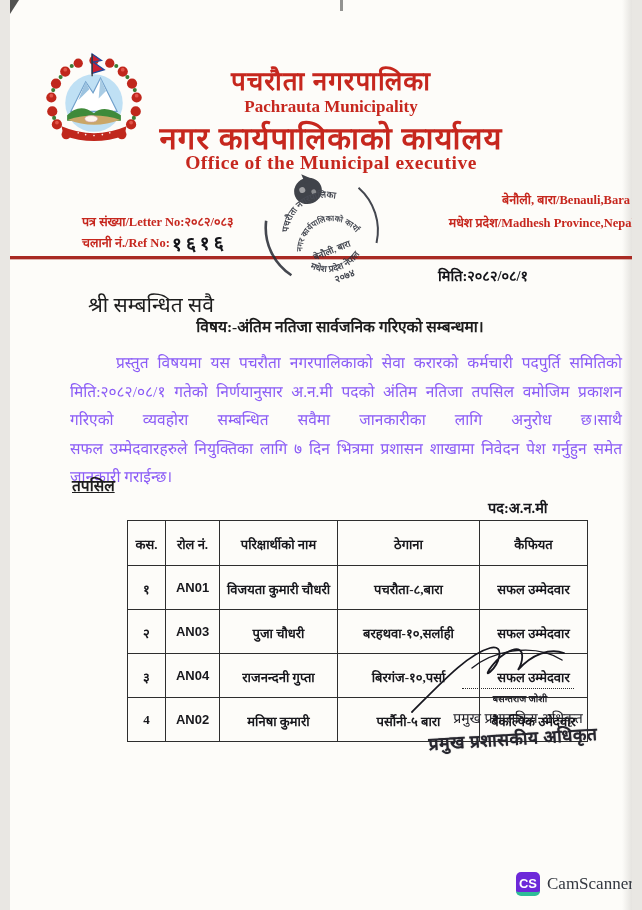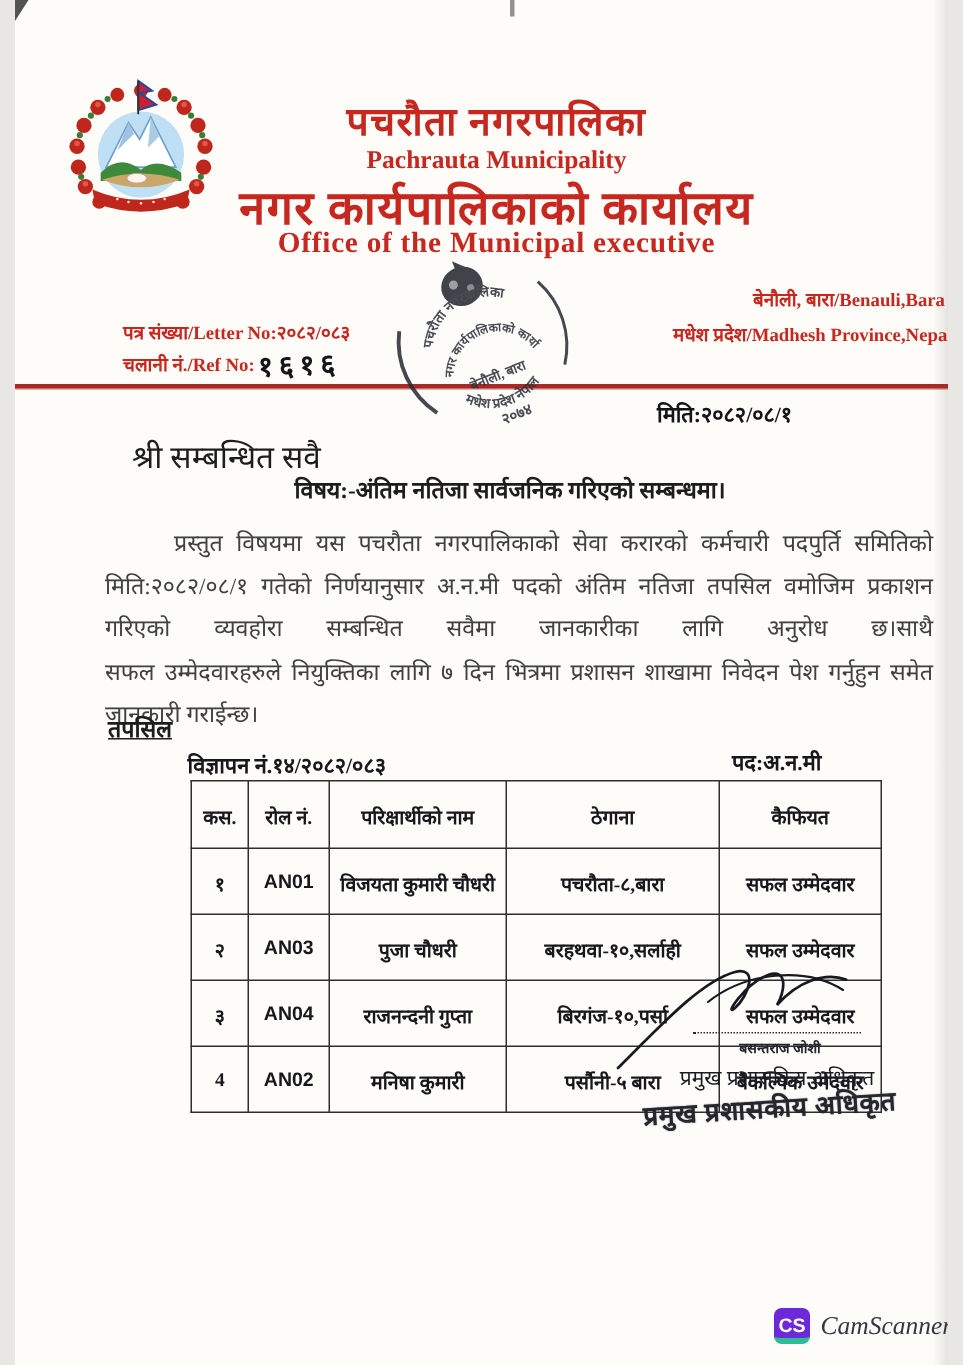--- a/index.html
+++ b/index.html
@@ -24,21 +24,21 @@
   .letter-no{left:72px;top:213px;font-size:12.5px;font-weight:bold;}
   .ref-row{left:72px;top:234px;font-size:12.5px;font-weight:bold;}
   .ref-hand{position:absolute;left:90px;top:-4px;color:#15151a;font-size:19px;font-weight:bold;
     letter-spacing:4px;transform:rotate(-2deg);font-family:"DejaVu Sans",sans-serif;}
   .addr1{right:2px;top:191px;font-size:12.5px;font-weight:bold;text-align:right;}
   .addr2{right:-3px;top:214px;font-size:12.5px;font-weight:bold;text-align:right;}
   .redline{left:0;top:256px;width:642px;height:3px;background:#a92a24;box-shadow:0 1px 0 rgba(169,42,36,.35);}
   .date{left:428px;top:265px;font-size:14.5px;font-weight:bold;color:#141419;}
   .salut{left:78px;top:290px;font-size:21px;}
   .subject{left:0;top:315px;width:660px;text-align:center;font-size:15.5px;font-weight:bold;}
-  .body-block{left:60px;top:349px;width:552px;font-size:15.5px;color:#404040;}
+  .body-block{left:60px;top:349px;width:552px;font-size:15.5px;color:#8b5cf6;}
   .body-block .ln{line-height:28.5px;text-align:justify;text-align-last:justify;white-space:normal;}
   .body-block .ln.first{text-indent:46px;}
   .body-block .ln.last{text-align-last:left;}
   .tapasil{left:62px;top:474px;font-size:15.5px;font-weight:bold;text-decoration:underline;}
   .advert{left:115px;top:499px;font-size:14.5px;font-weight:bold;color:#17171c;}
   .post{left:478px;top:497px;font-size:14.5px;font-weight:bold;color:#17171c;}
   
   table.results{position:absolute;left:117px;top:520px;border-collapse:collapse;
     font-size:13px;color:#17171c;table-layout:fixed;}
   table.results th,table.results td{border:1.4px solid #2e2e2e;padding:14px 6px 8px 6px;
@@ -51,21 +51,21 @@
   .sig-name{left:440px;top:692px;width:140px;text-align:center;font-size:9.5px;font-weight:bold;color:#23232a;}
   .sig-desg{left:408px;top:708px;width:200px;text-align:center;font-size:14px;font-weight:normal;color:#1b1b22;}
   .sig-stamp{left:388px;top:726px;width:230px;text-align:center;font-size:17.5px;font-weight:bold;
     color:#26262e;transform:rotate(-3.5deg);text-shadow:0 0 1px rgba(40,40,48,.55);letter-spacing:.5px;}
   
   .cs-wrap{left:506px;top:872px;display:flex;align-items:center;gap:7px;}
   .cs-badge{width:24px;height:24px;border-radius:5px;background:#6d28d9;color:#fff;
     font-family:"Liberation Sans","DejaVu Sans",sans-serif;font-weight:bold;font-size:13px;
     display:flex;align-items:center;justify-content:center;
     border-bottom:4px solid #2fbd97;box-sizing:border-box;padding-top:2px;}
-  .cs-text{font-size:17px;color:#33373f;font-style:italic;}
+  .cs-text{font-size:17px;color:#33373f;}
 </style>
 </head>
 <body>
 
 <div class="page">
 
   <div class="abs edge-shadow"></div>
   <div class="abs corner-mark"></div>
   <div class="abs top-smudge"></div>
 
@@ -183,21 +183,20 @@
 
   <div class="abs body-block">
     <div class="ln first">प्रस्तुत विषयमा यस पचरौता नगरपालिकाको सेवा करारको कर्मचारी पदपुर्ति समितिको</div>
     <div class="ln">मिति:२०८२/०८/१ गतेको निर्णयानुसार अ.न.मी पदको अंतिम नतिजा तपसिल वमोजिम प्रकाशन</div>
     <div class="ln">गरिएको व्यवहोरा सम्बन्धित सवैमा जानकारीका लागि अनुरोध छ।साथै</div>
     <div class="ln">सफल उम्मेदवारहरुले नियुक्तिका लागि ७ दिन भित्रमा प्रशासन शाखामा निवेदन पेश गर्नुहुन समेत</div>
     <div class="ln last">जानकारी गराईन्छ।</div>
   </div>
 
   <div class="abs tapasil">तपसिल</div>
-  <div class="abs advert">विज्ञापन नं.१४/२०८२/०८३</div>
   <div class="abs post">पद:अ.न.मी</div>
 
   <table class="results">
     <colgroup>
         <col style="width:38px">
         <col style="width:54px">
         <col style="width:118px">
         <col style="width:142px">
         <col style="width:108px">
       </colgroup>

